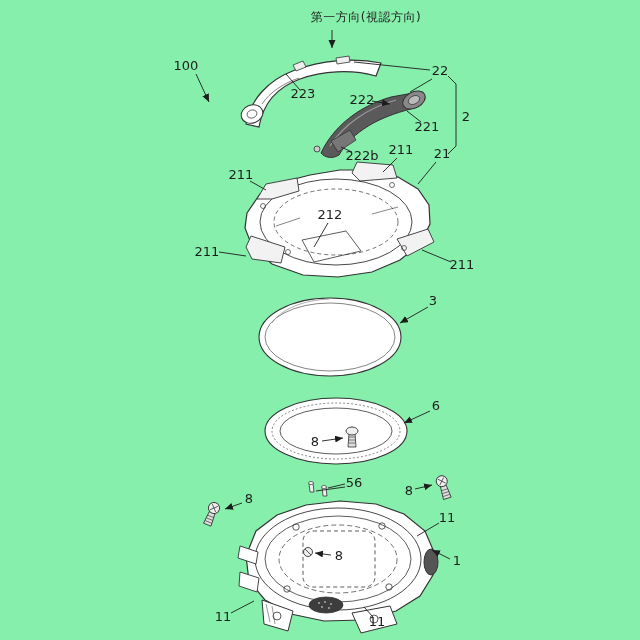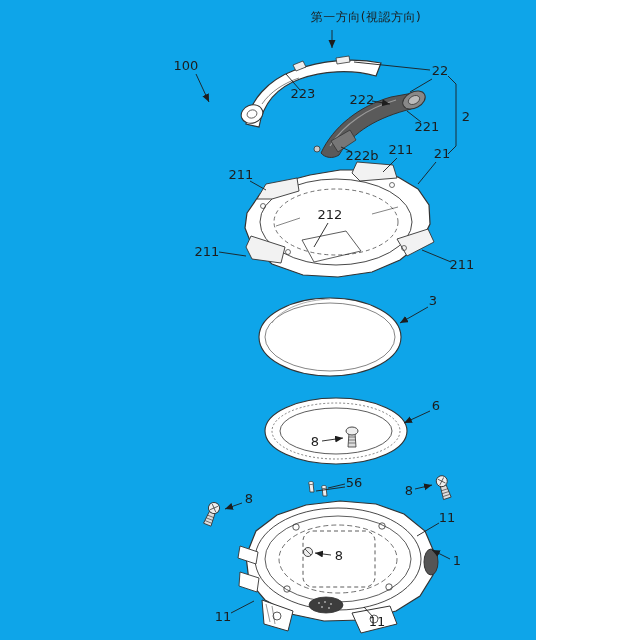--- a/index.html
+++ b/index.html
@@ -1,17 +1,17 @@
 <!DOCTYPE html>
 <html><head>
 <meta charset="utf-8">
 <style>
   html,body{margin:0;padding:0;background:#ffffff;}
   .page{
-    position:relative;width:536px;height:640px;background:#0ea5e9;
+    position:relative;width:640px;height:640px;background:#86efac;
     font-family:"DejaVu Sans","Liberation Sans",sans-serif;overflow:hidden;
   }
   svg{position:absolute;top:0;left:0;}
   text{font-family:"DejaVu Sans","Liberation Sans",sans-serif;fill:#1d1d1d;}
   .lbl{font-size:13px;}
   .ttl{font-size:12px;letter-spacing:0.5px;}
 </style>
 </head>
 <body>
 

